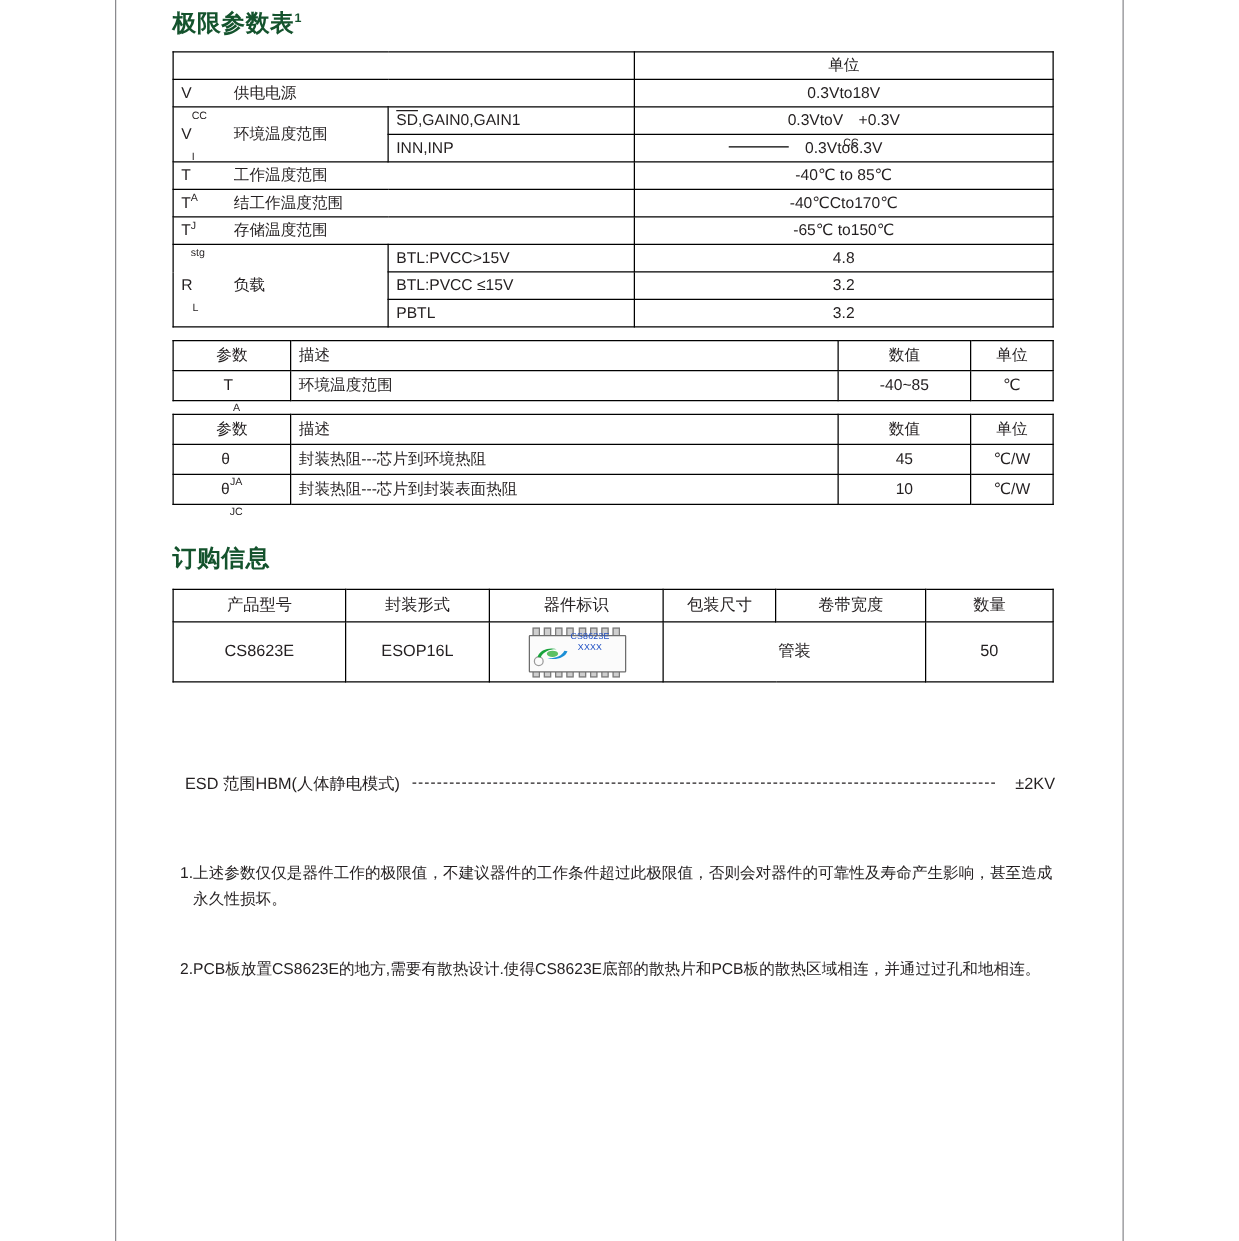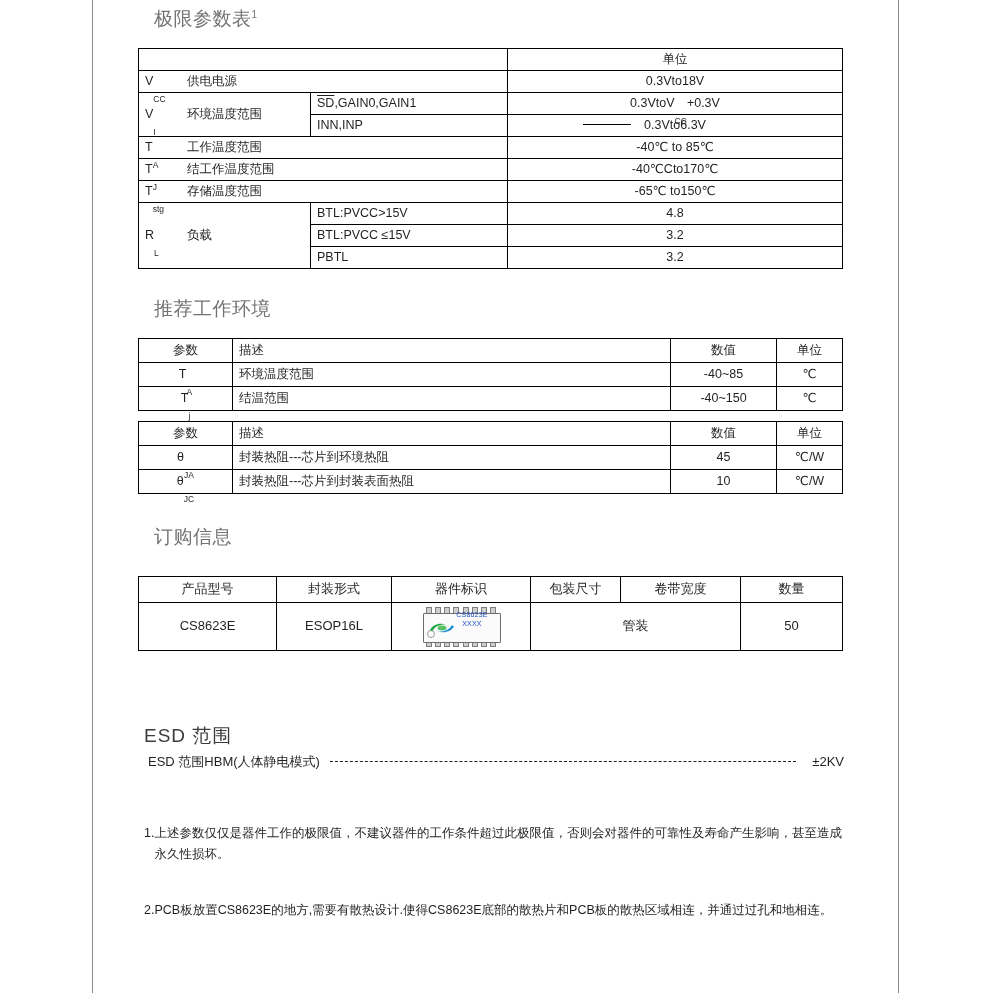--- a/index.html
+++ b/index.html
@@ -27,23 +27,23 @@
 
   .content {
     position: absolute;
     left: 138px;
     top: 0;
     width: 706px;
   }
 
   h2.section-title {
     font-size: 19px;
-    font-weight: 400;
-    color: #737373;
-    margin: 16px;
+    font-weight: 700;
+    color: #14532d;
+    margin: 0;
     letter-spacing: .5px;
   }
   h2.section-title sup {
     font-size: 10px;
     vertical-align: super;
   }
 
   
   table.dt {
     border-collapse: collapse;
@@ -247,21 +247,20 @@
         </tr>
         <tr>
           <td class="lft">PBTL</td>
           <td class="ctr">3.2</td>
         </tr>
       </tbody>
     </table>
     <div class="stray-rule"></div>
   </div>
 
-  <h2 class="section-title" style="margin-top:27px;">推荐工作环境</h2>
 
   <table class="dt t23" style="margin-top:10px;">
     <colgroup>
         <col style="width:94px">
         <col style="width:438px">
         <col style="width:106px">
         <col style="width:66px">
       </colgroup>
     <tbody>
       <tr>
@@ -269,26 +268,20 @@
         <td class="lft">描述</td>
         <td class="ctr">数值</td>
         <td class="ctr">单位</td>
       </tr>
       <tr>
         <td class="ctr"><span>T</span><sub>A</sub></td>
         <td class="lft">环境温度范围</td>
         <td class="ctr">-40~85</td>
         <td class="ctr">℃</td>
       </tr>
-      <tr>
-        <td class="ctr"><span>T</span><sub>j</sub></td>
-        <td class="lft">结温范围</td>
-        <td class="ctr">-40~150</td>
-        <td class="ctr">℃</td>
-      </tr>
     </tbody>
   </table>
 
 
   <table class="dt t23" style="margin-top:10px;">
     <colgroup>
         <col style="width:94px">
         <col style="width:438px">
         <col style="width:106px">
         <col style="width:66px">
@@ -310,21 +303,21 @@
         <td class="ctr"><span>θ</span><sub>JC</sub></td>
         <td class="lft">封装热阻---芯片到封装表面热阻</td>
         <td class="ctr">10</td>
         <td class="ctr">℃/W</td>
       </tr>
     </tbody>
   </table>
 
   <h2 class="section-title" style="margin-top:30px;">订购信息</h2>
 
-  <table class="dt" id="tbl-order" style="margin-top:26px;border-radius:12px;">
+  <table class="dt" id="tbl-order" style="margin-top:11px;border-radius:12px;">
     <colgroup>
         <col style="width:138px">
         <col style="width:115px">
         <col style="width:139px">
         <col style="width:90px">
         <col style="width:120px">
         <col style="width:102px">
       </colgroup>
     <tbody>
       <tr>
@@ -374,21 +367,20 @@
             </div>
           </div>
         </td>
         <td class="ctr" colspan="2">管装</td>
         <td class="ctr">50</td>
       </tr>
     </tbody>
   </table>
 
   <div style="margin-top:72px;">
-    <div class="esd-title">ESD 范围</div>
 
     <div class="esd-row">
       <span class="esd-label">ESD  范围HBM(人体静电模式)</span>
       <span class="esd-dashes"></span>
       <span class="esd-val" style="padding-left:10px">±2KV</span>
     </div>
 
   </div>
 
   <div style="margin-top:52px;">

